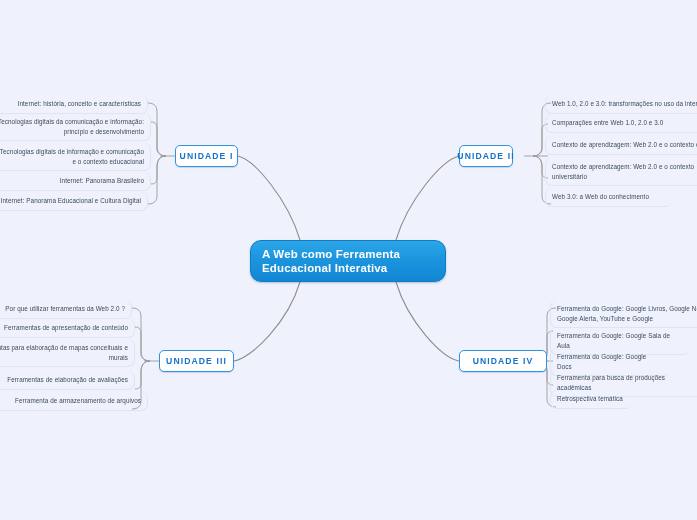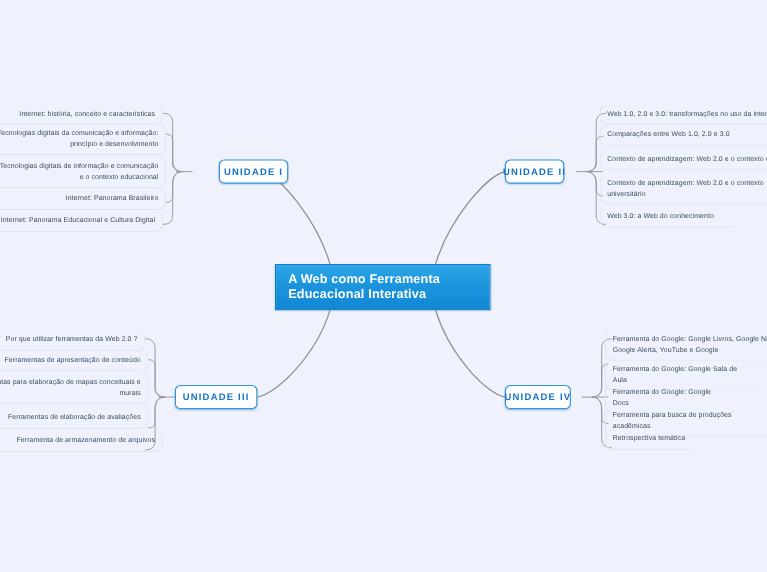--- a/index.html
+++ b/index.html
@@ -32,21 +32,21 @@
   }
 
   
   .central-node {
     position: absolute;
     left: 250px;
     top: 240px;
     width: 196px;
     height: 42px;
     box-sizing: border-box;
-    border-radius: 0;
+    border-radius: 11px;
     background: linear-gradient(180deg, #2ca6e8 0%, #1b94dd 48%, #1187d4 100%);
     border: 1px solid #0d7cc4;
     box-shadow: 0 1px 2px rgba(20,60,110,0.28);
     color: #ffffff;
     font-size: 11.5px;
     font-weight: bold;
     line-height: 13.5px;
     letter-spacing: 0.15px;
     padding: 7px 0 0 11px;
   }
@@ -63,24 +63,24 @@
     color: #1472c8;
     font-size: 8.6px;
     font-weight: bold;
     letter-spacing: 1.1px;
     display: flex;
     align-items: center;
     justify-content: center;
     white-space: nowrap;
   }
 
-  #branch-0 { left: 175px; top: 145px; width: 63px; margin-left: 24px; }
+  #branch-0 { left: 175px; top: 145px; width: 63px; }
   #branch-1 { left: 459px; top: 145px; width: 54px; }
   #branch-2 { left: 159px; top: 350px; width: 75px; text-align: right; }
-  #branch-3 { left: 459px; top: 350px; width: 60px; }
+  #branch-3 { left: 459px; top: 350px; width: 88px; }
 
   
   .leaf {
     position: absolute;
     box-sizing: border-box;
     font-size: 6.3px;
     line-height: 9.5px;
     color: #3a4a5e;
     letter-spacing: 0.08px;
     white-space: pre-line;

